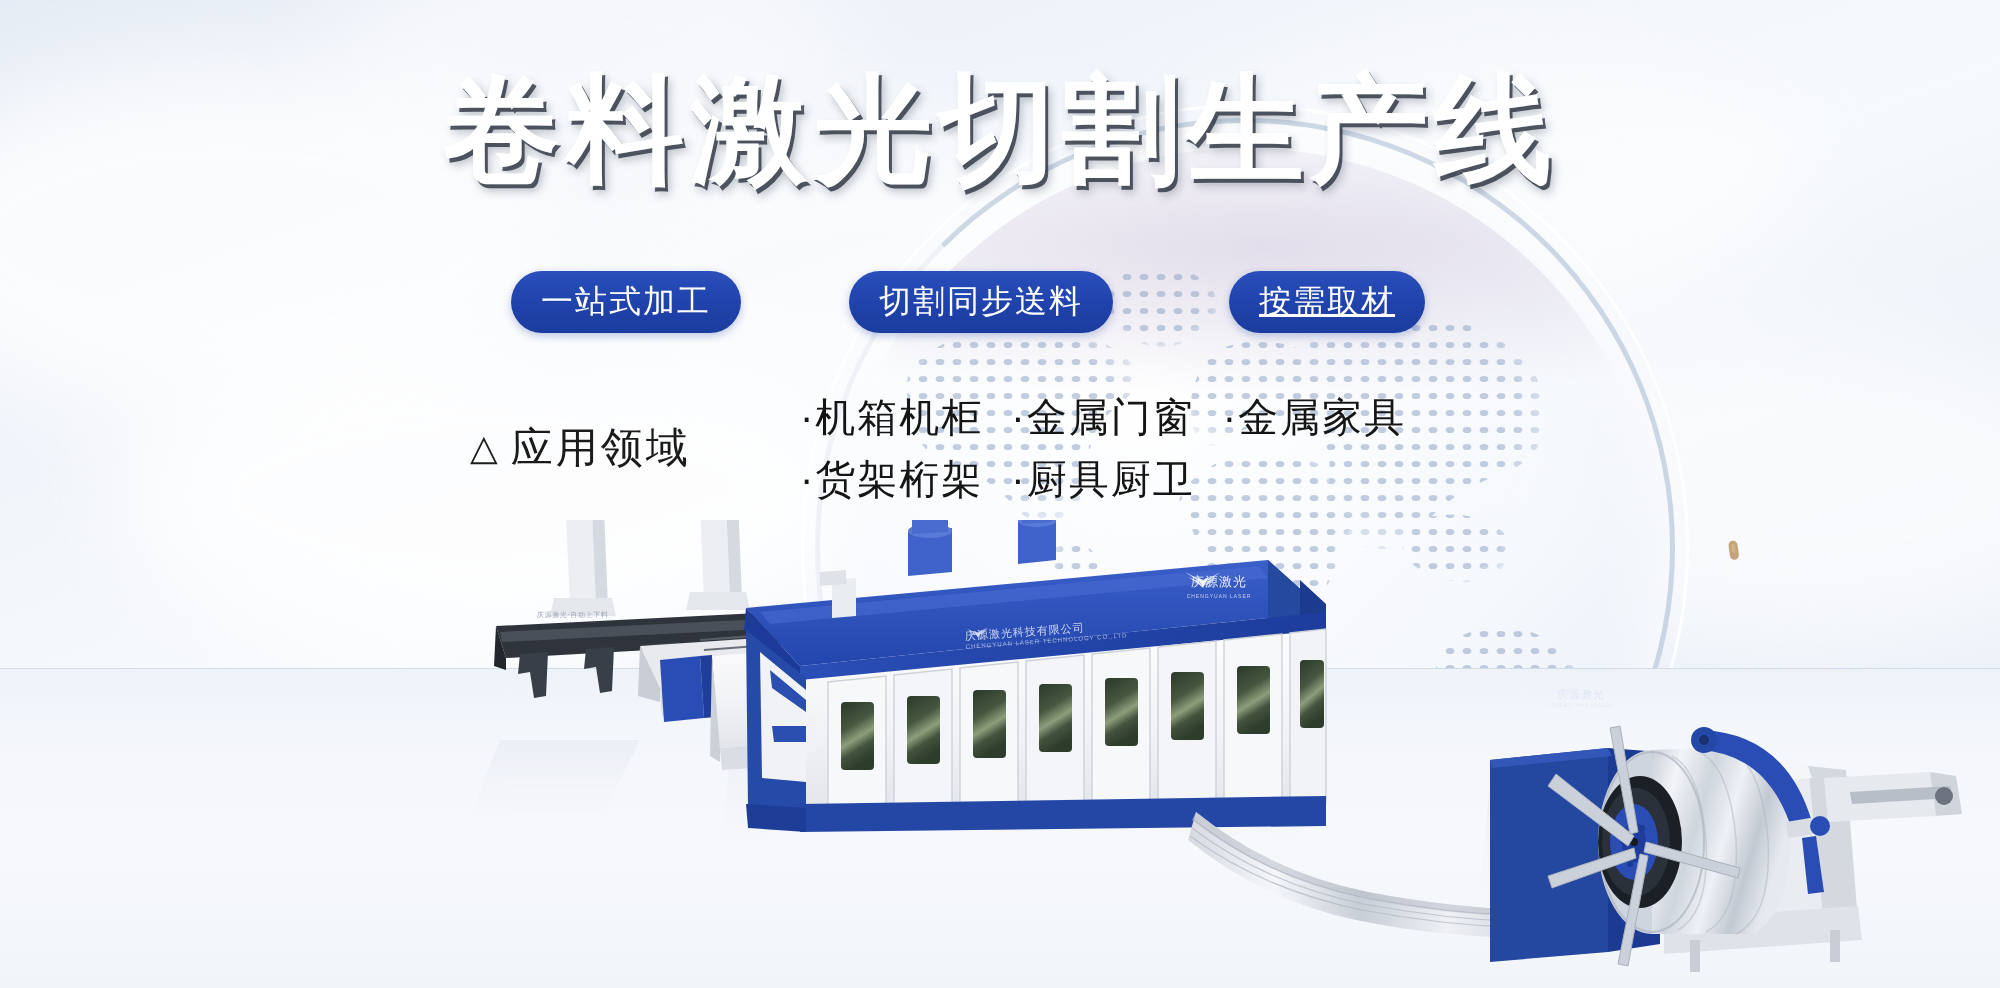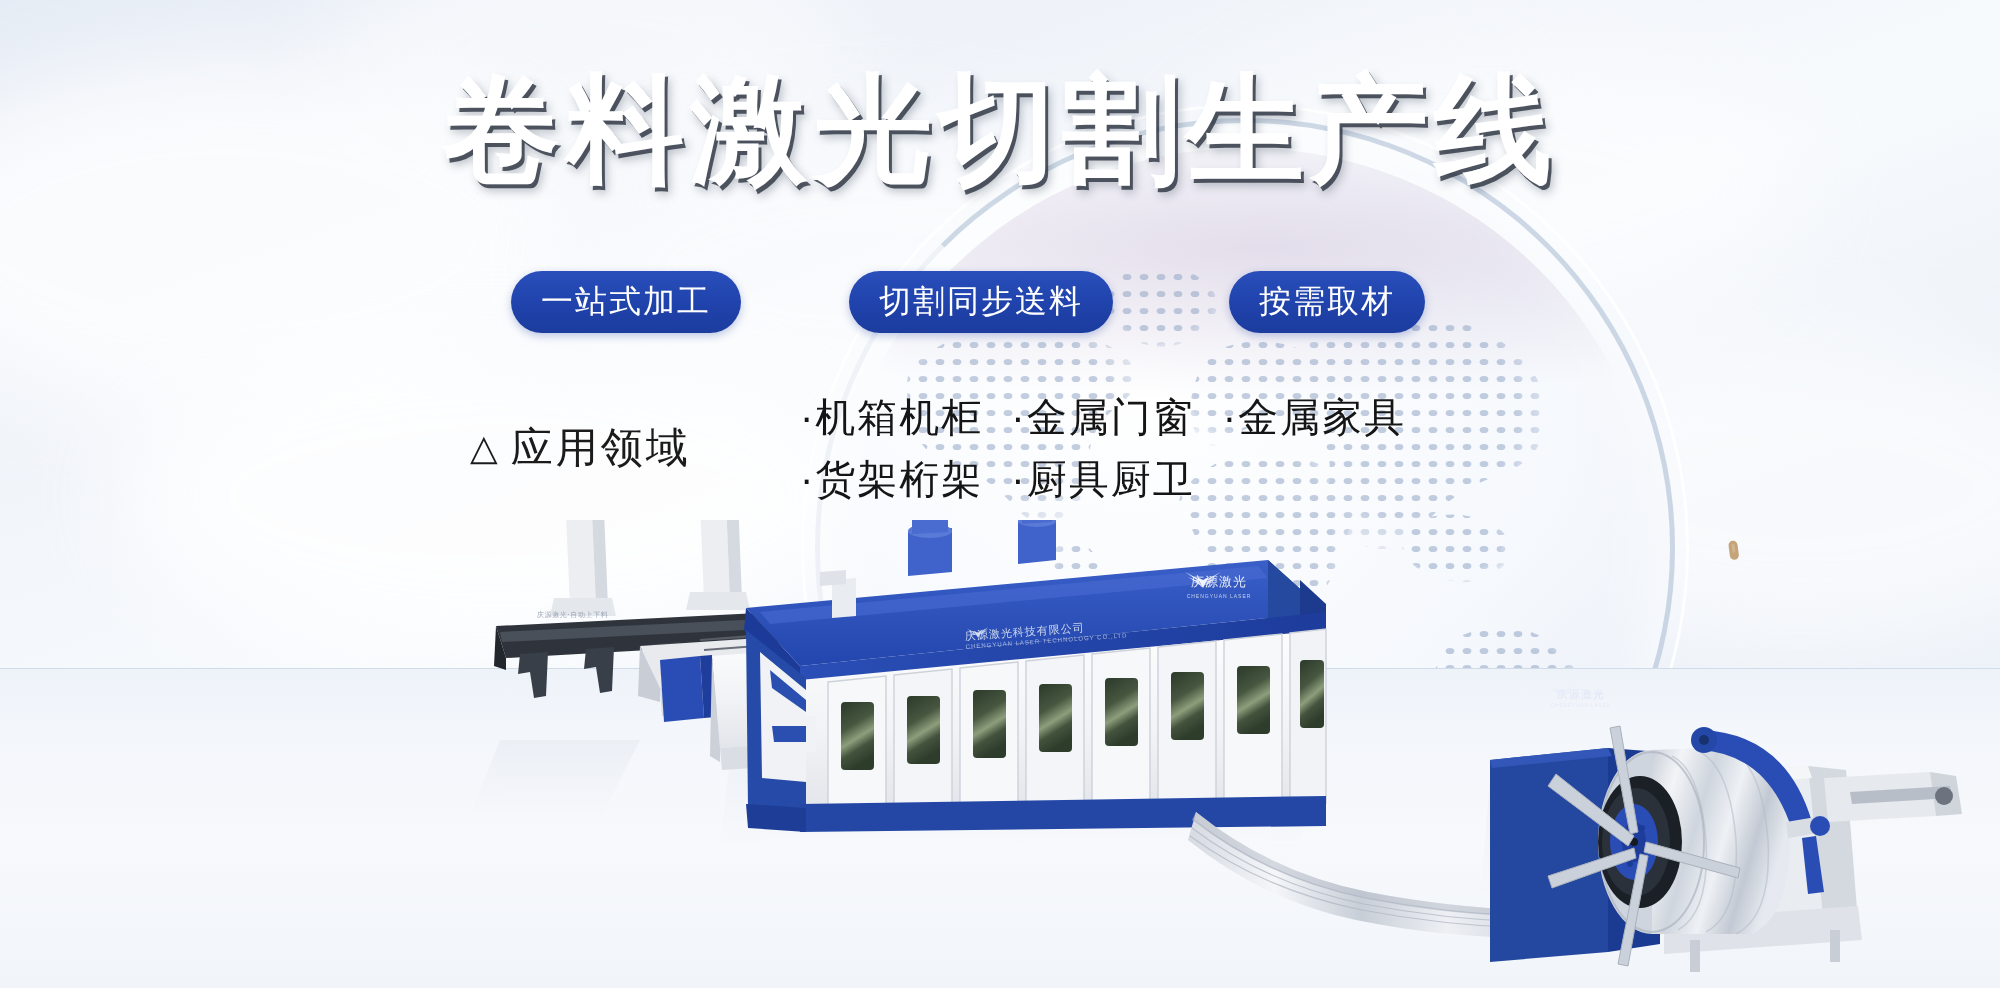--- a/index.html
+++ b/index.html
@@ -97,21 +97,21 @@
     background:linear-gradient(180deg,#2a4fbb 0%,#1f42ab 55%,#1c3c9e 100%);
     color:#fff;
     display:flex;align-items:center;justify-content:center;
     font-size:32px;letter-spacing:2px;
     padding:0 30px;
     box-shadow:0 3px 9px rgba(28,60,158,.28);
     white-space:nowrap;
   }
   .pill.p1{margin-left:6px;}
   .pill.p2{margin-left:92px;text-align:right;}
-  .pill.p3{margin-left:100px;}
+  .pill.p3{margin-left:100px;text-decoration:underline;}
 
   
   .apps{
     position:absolute;left:470px;top:388px;width:1080px;height:120px;
     display:flex;align-items:center;
   }
   .apps-label{
     font-size:42px;color:#1b1b1b;letter-spacing:3px;white-space:nowrap;
     display:flex;align-items:center;gap:10px;
     width:330px;

